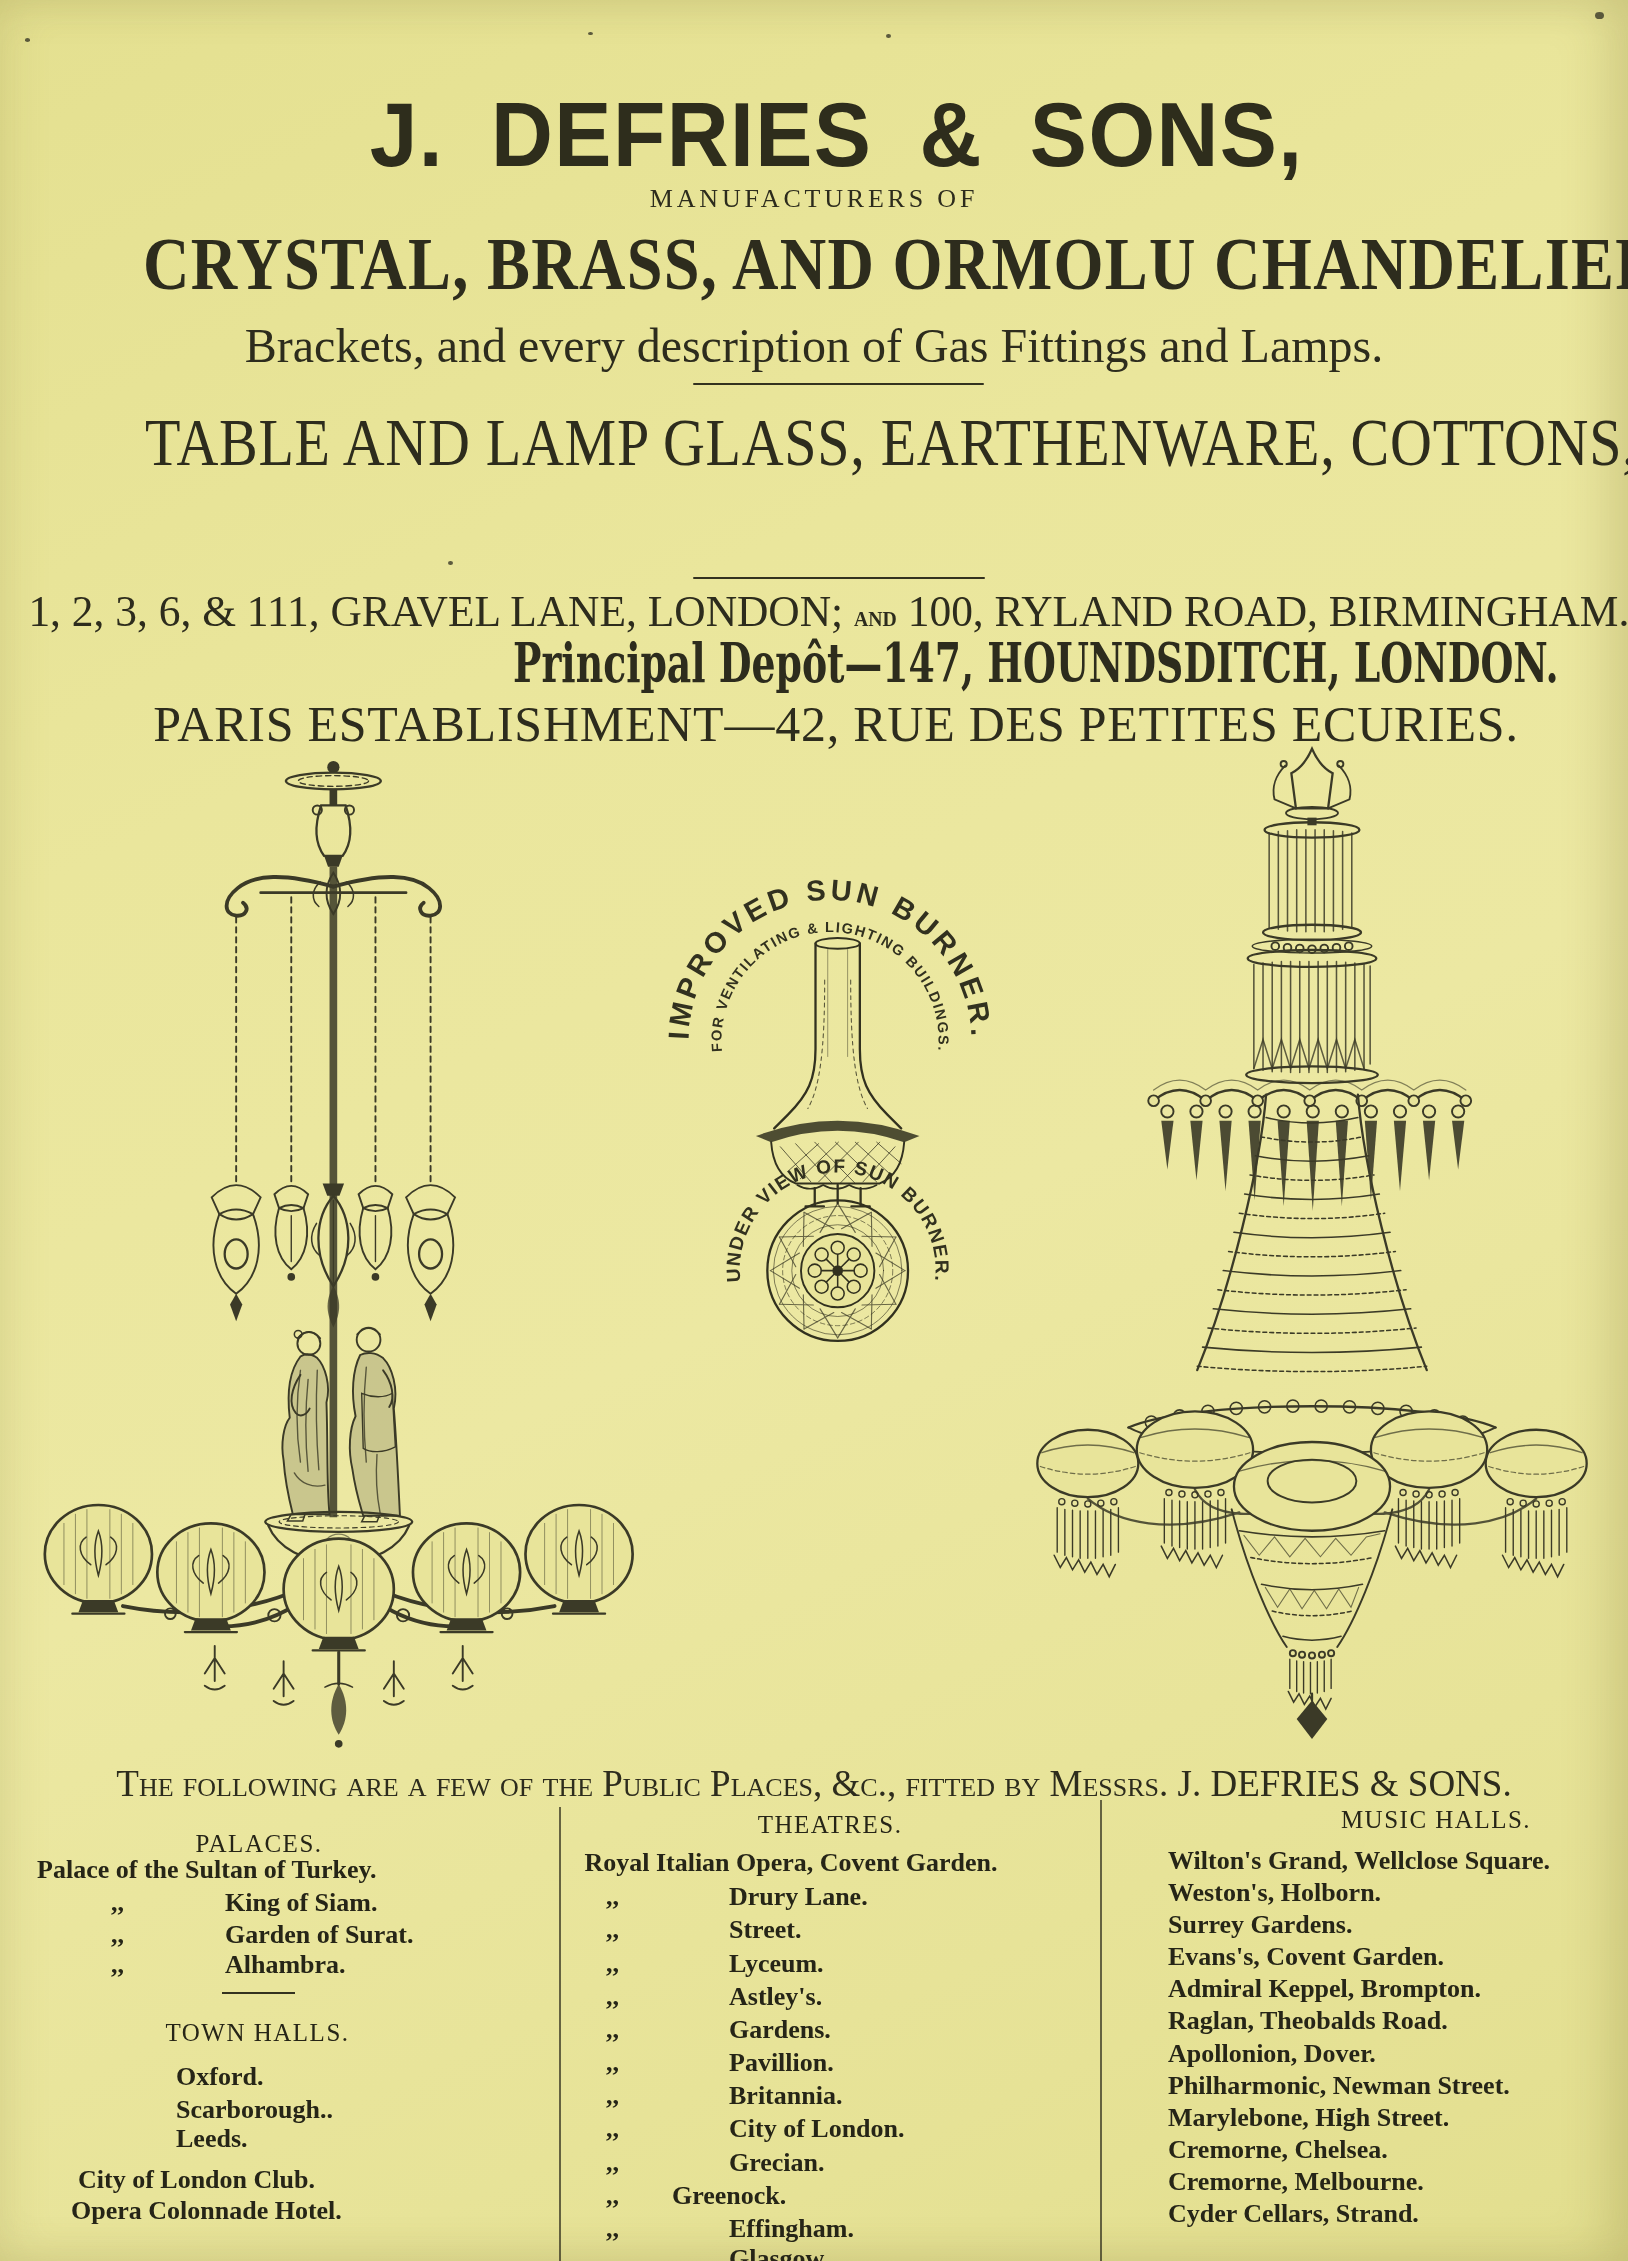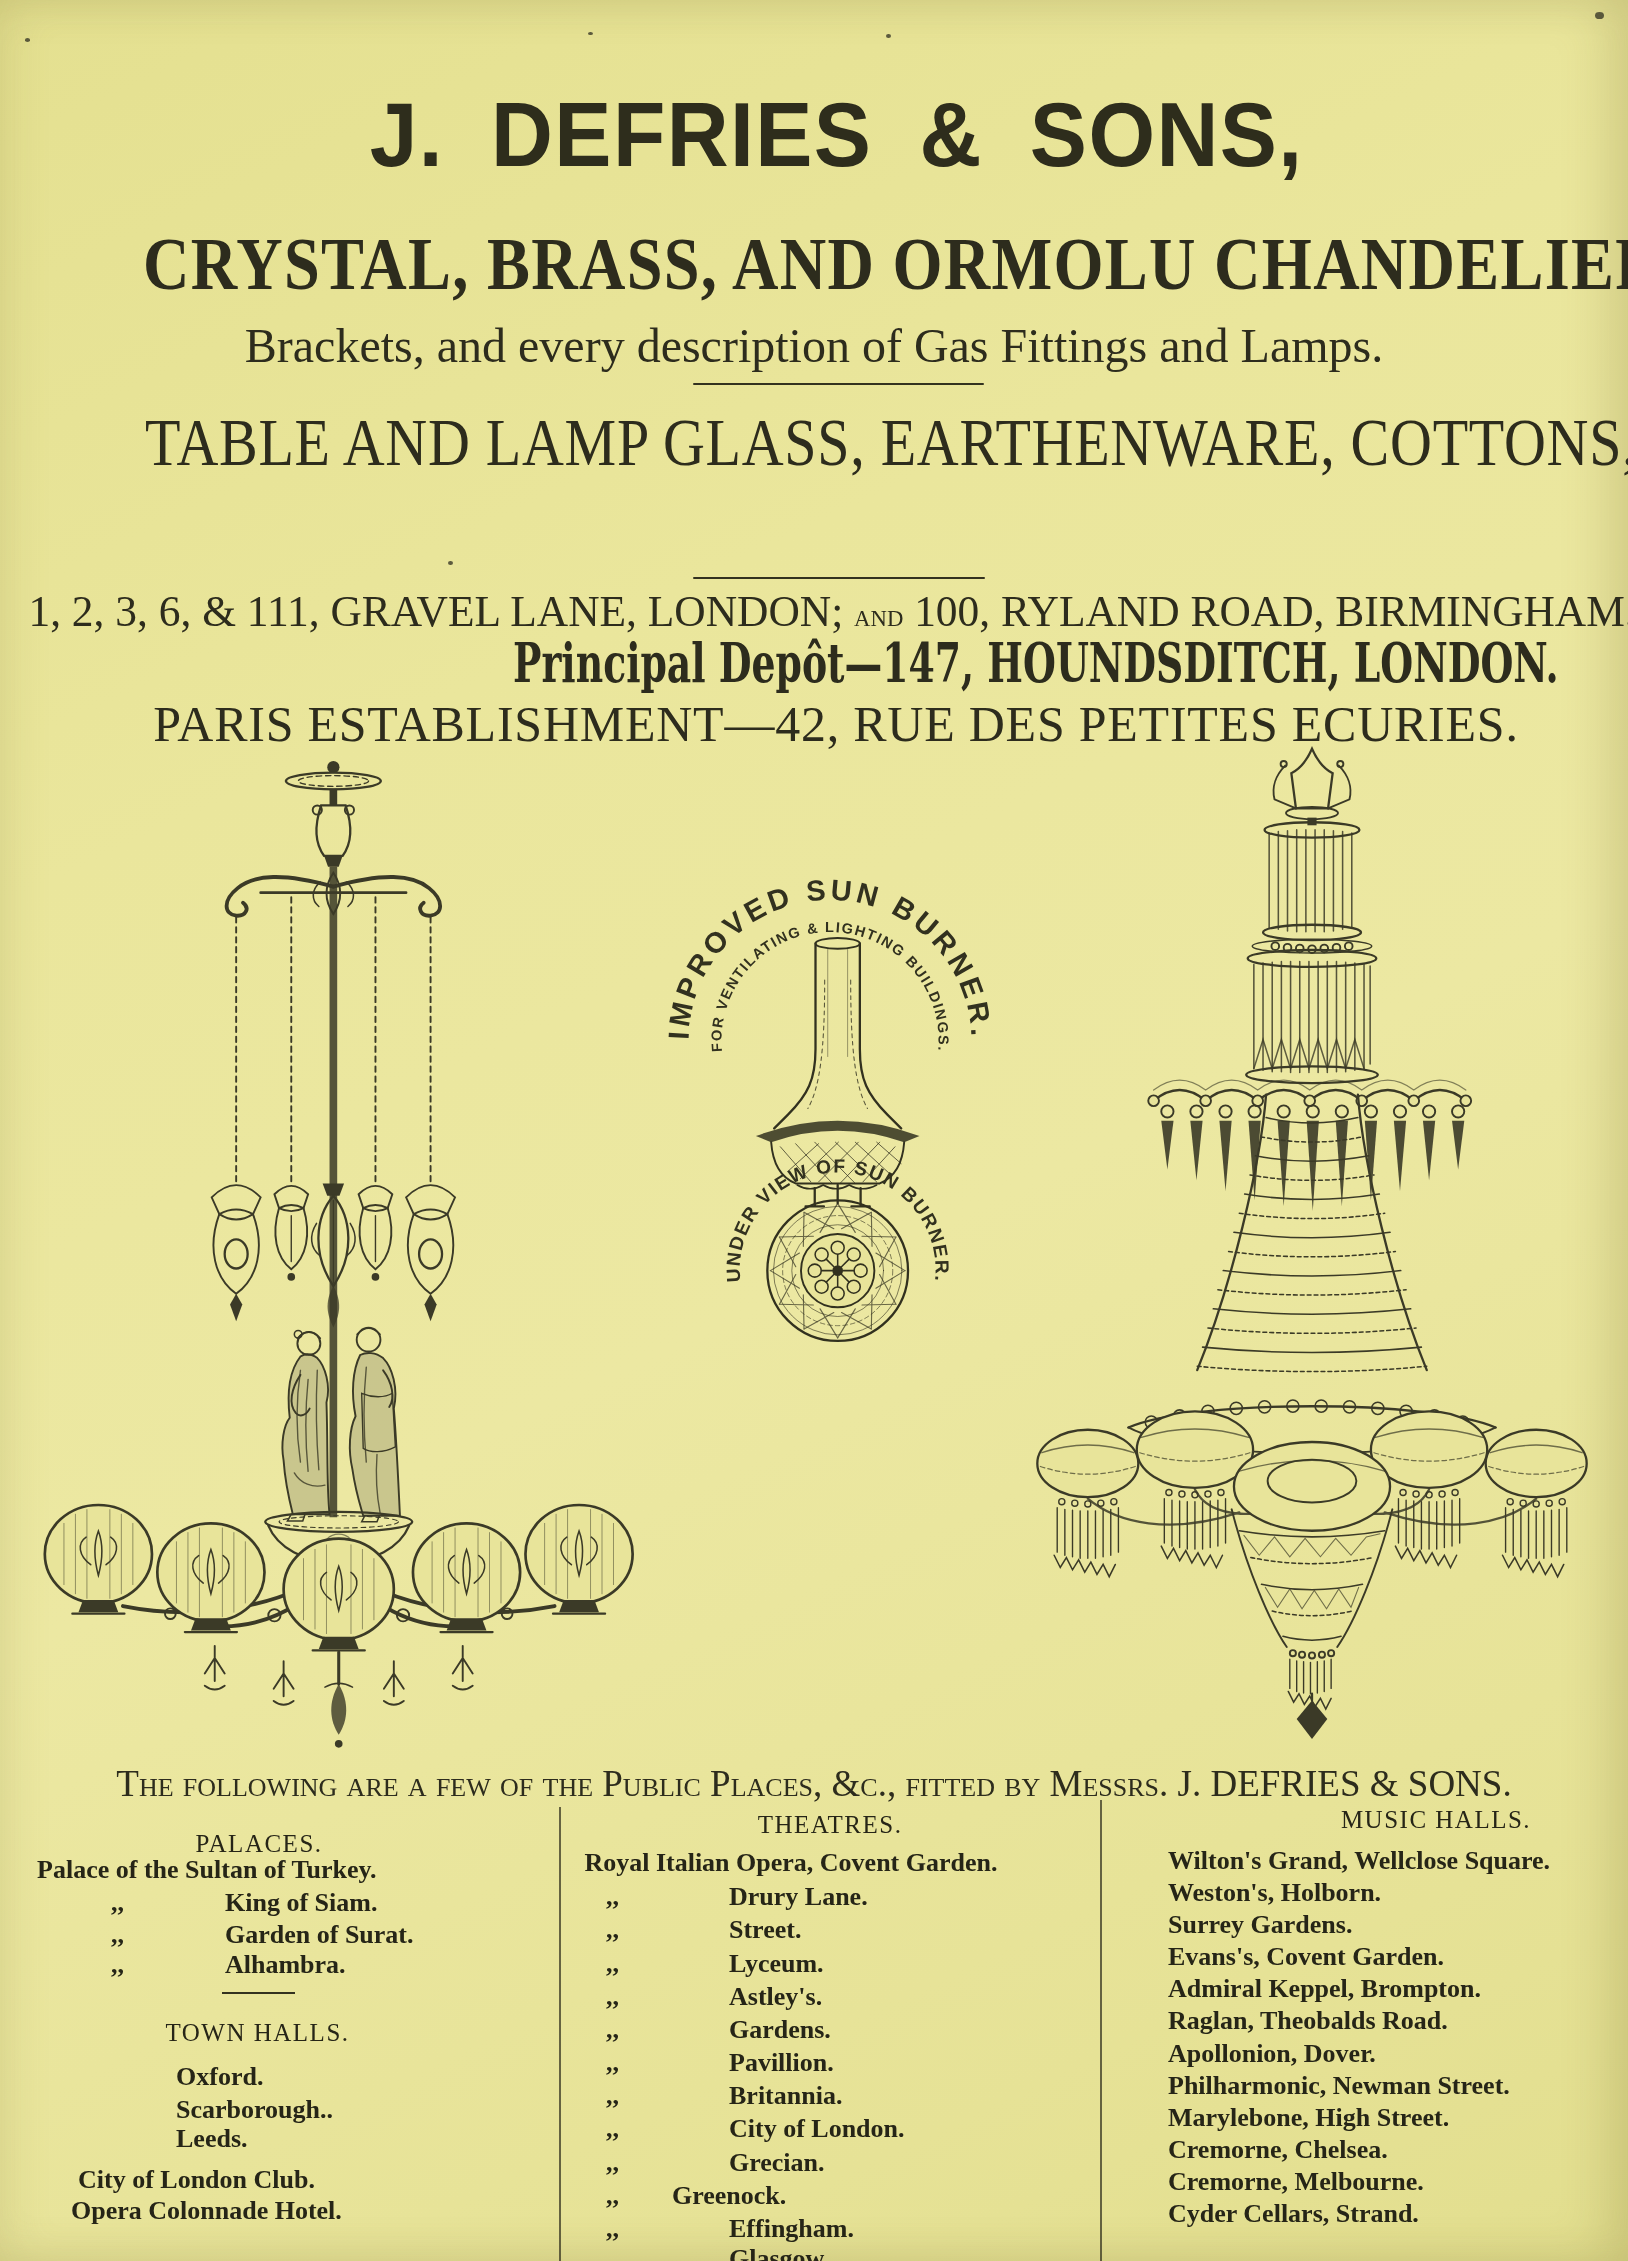--- a/index.html
+++ b/index.html
@@ -35,20 +35,25 @@
   <div class="speck" style="left:886px;top:34px;width:4.6px;height:3.8px;"></div>
   <div class="speck" style="left:1595px;top:12.2px;width:9.2px;height:6.9px;"></div>
   <div class="speck" style="left:448px;top:561px;width:4.6px;height:3.8px;"></div>
 
   <div class="tline" style="top:84px;">
     <div class="tw" style="width:937px;">
       <span class="fit sans" style="font-size: 90px; font-weight: bold; letter-spacing: 1.5px; word-spacing: 23px; color: rgb(46, 45, 28); transform: scaleX(0.9518);">J. DEFRIES &amp; SONS,</span>
     </div>
   </div>
 
+  <div class="tline" style="top:184px;">
+    <div class="tw" style="width:383px;">
+      <span class="fit" style="font-size:26px;letter-spacing:3.8px;">MANUFACTURERS OF</span>
+    </div>
+  </div>
 
   <div class="tline" style="top:222px;">
     <div class="tw" style="width:1580px;">
       <span class="fit" style="font-size: 74px; font-weight: bold; letter-spacing: 1.5px; transform: scaleX(0.8687);">CRYSTAL, BRASS, AND ORMOLU CHANDELIERS,</span>
     </div>
   </div>
 
   <div class="tline" style="top:318px;">
     <div class="tw" style="width:1224px;">
       <span class="fit" style="font-size:48px;">Brackets, and every description of Gas Fittings and Lamps.</span>
@@ -61,21 +66,21 @@
     <div class="tw" style="width:1584px;">
       <span class="fit" style="font-size: 67px; letter-spacing: 0.8px; transform: scaleX(0.8665);">TABLE AND LAMP GLASS, EARTHENWARE, COTTONS, &amp;c.</span>
     </div>
   </div>
 
 
   <div class="hr" style="left:693px;top:577px;width:292px;"></div>
 
   <div class="tline" style="top:586px;">
     <div class="tw" style="width:1592px;">
-      <span class="fit" style="font-size: 44px; transform: scaleX(0.9872);"><span>1, 2, 3, 6, &amp; 111, GRAVEL LANE, LONDON; </span><span style="font-size:33px;font-variant:small-caps;">and</span><span> 100, RYLAND ROAD, BIRMINGHAM.</span></span>
+      <span class="fit" style="font-size: 44px; transform: scaleX(0.9872);"><span>1, 2, 3, 6, &amp; 111, GRAVEL LANE, LONDON; </span><span style="font-size:28px;font-variant:small-caps;font-weight:bold;">and</span><span> 100, RYLAND ROAD, BIRMINGHAM.</span></span>
     </div>
   </div>
 
   <div class="tline" style="top:631px;">
     <div class="tw" style="width:1052px;">
       <span class="fit dejavu" style="font-size: 54px; font-weight: bold; transform: scaleX(0.699);">Principal Depôt—147, HOUNDSDITCH, LONDON.</span>
     </div>
   </div>
 
   <div class="tline" style="top:695px;">

